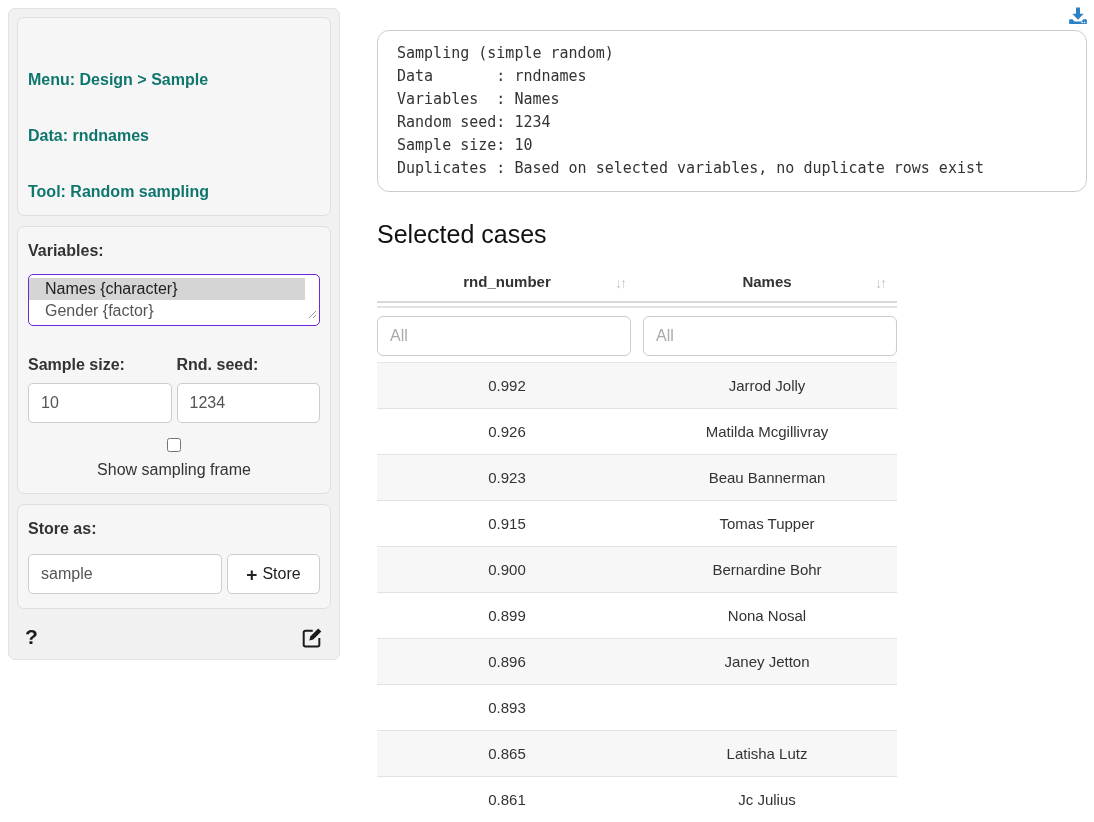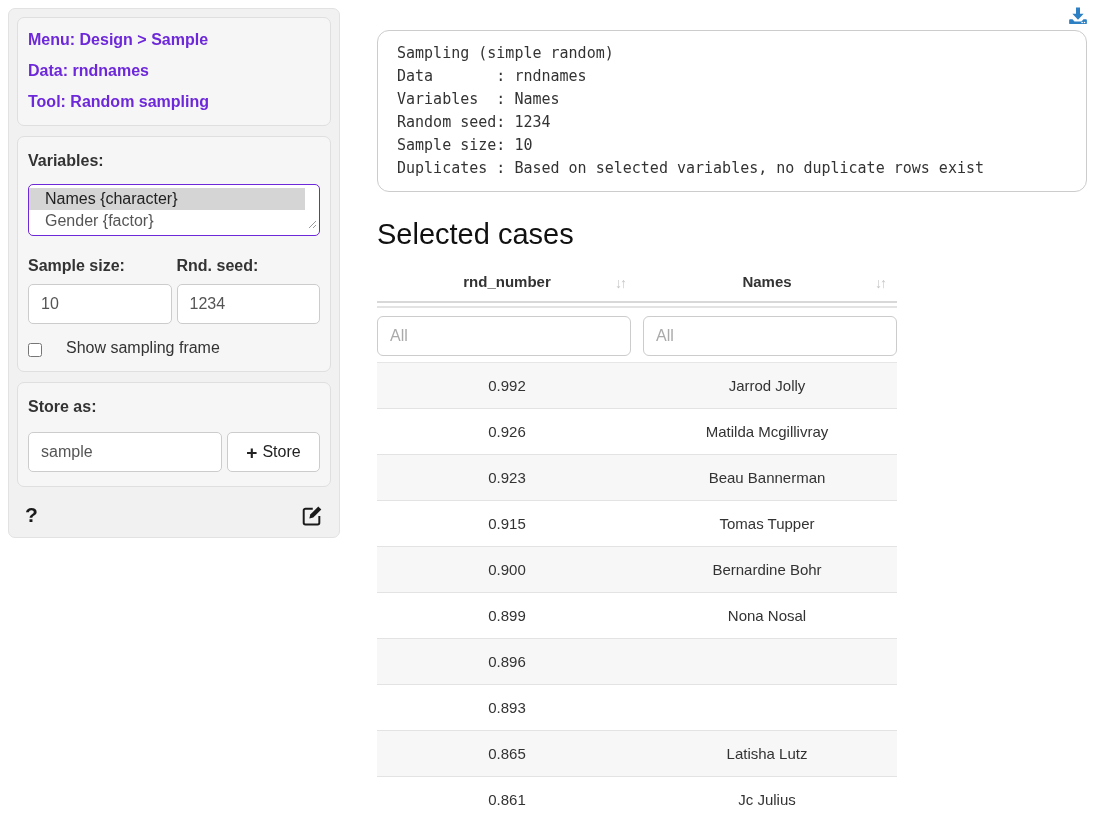--- a/index.html
+++ b/index.html
@@ -4,57 +4,57 @@
 <style>
   * { box-sizing: border-box; margin: 0; padding: 0; }
   html,body { width:1094px; height:822px; background:#fff; overflow:hidden;
     font-family:"Liberation Sans", sans-serif; color:#333; }
 
   
   .sidebar { position:absolute; left:8px; top:8px; width:332px;
     background:#f1f1f1; border:1px solid #e2e2e2; border-radius:7px; padding:8px; }
   .panel { background:#f6f6f6; border:1px solid #dfdfdf; border-radius:7px;
     padding:14px 10px; margin-bottom:10px; }
-  .info-line { font-weight:bold; font-size:16px; color:#6d28d9; line-height:16px; margin-bottom:15px; }
+  .info-line { font-weight:bold; font-size:16px; color:#0f766e; line-height:16px; margin-bottom:15px;margin-top:40px; }
   .info-line:last-child { margin-bottom:1px; }
   .ctl-label { font-weight:bold; font-size:16px; color:#333; line-height:20px; margin-bottom:13px; }
   .listbox { position:relative; background:#fff; border:1px solid #6d28d9; border-radius:5px;
     height:52px; padding:3px 0; overflow:hidden; }
   .lb-option { font-size:16px; line-height:22px; height:22px; padding-left:16px; color:#555; cursor:default; }
   .lb-option.selected { background:#d5d5d5; color:#222; width:calc(100% - 14px); }
   .resize-handle { position:absolute; right:2px; bottom:2px; }
-  .field-row { display:flex; gap:5px; margin-top:20px; }
+  .field-row { display:flex; gap:5px; margin-top:29px; }
   .field { width:50%; }
   .field .ctl-label { margin-bottom:8px; }
   .text-input { width:100%; height:40px; border:1px solid #ccc; border-radius:5px;
     padding:0 12px; font-size:16px; color:#555; background:#fff;
     font-family:"Liberation Sans", sans-serif; }
   .text-input::placeholder { color:#aaa; }
-  .checkbox-row { display:flex; align-items:flex-end; gap:24px; margin-top:15px; }
+  .checkbox-row { display:flex; align-items:center; gap:9px; margin-top:15px;flex-direction:column; }
   .checkbox-row input { width:14px; height:14px; }
   .checkbox-row label { font-size:16px; color:#333; }
   .store-row { display:flex; gap:5px; margin-top:15px; }
   .store-row .text-input { flex:1; }
   .store-btn { width:93px; height:40px; background:#fff; border:1px solid #ccc; border-radius:5px;
     font-size:16px; color:#222; cursor:pointer; display:flex; align-items:center;
     justify-content:center; gap:5px; font-family:"Liberation Sans", sans-serif; }
   .store-btn .plus { font-weight:bold; font-size:19px; line-height:19px; }
   .side-footer { display:flex; justify-content:space-between; align-items:center;
     padding:6px 8px 2px; }
   .help-q { font-weight:bold; font-size:21px; color:#1a1a1a; cursor:pointer; }
   .edit-btn { cursor:pointer; line-height:0; }
 
   
   .main { position:absolute; left:377px; top:0; width:710px; }
   .dl-row { position:relative; height:30px; }
   .dl-icon { position:absolute; right:-1px; top:6px; cursor:pointer; line-height:0; }
   .summary { border:1px solid #ccc; border-radius:12px; background:#fff;
     padding:11px 19px; font-family:"DejaVu Sans Mono", monospace;
     font-size:15px; line-height:23px; color:#333; white-space:pre; }
-  .cases-heading { font-size:29px; line-height:28px; font-weight:500; color:#111;
+  .cases-heading { font-size:25px; line-height:28px; font-weight:500; color:#111;
     margin:28px 0 18px; }
   .dt { width:520px; }
   .thead { display:flex; padding:6px 0 10px; }
   .th { position:relative; width:50%; text-align:center; font-weight:bold;
     font-size:15px; line-height:19px; color:#333; cursor:pointer; }
   .sort-icon { position:absolute; right:12px; top:2px; color:#c7c7c7; font-size:14px;
     letter-spacing:-2px; font-weight:normal; }
   .divider { height:7px; border-top:2px solid #d8d8d8; border-bottom:2px solid #e3e3e3; }
   .filter-row { display:flex; gap:12px; padding:8px 0 6px; }
   .filter-cell { width:50%; }
@@ -188,20 +188,21 @@
         <div class="trow striped">
           <div class="tcell">0.900</div>
           <div class="tcell">Bernardine Bohr</div>
         </div>
         <div class="trow">
           <div class="tcell">0.899</div>
           <div class="tcell">Nona Nosal</div>
         </div>
         <div class="trow striped">
           <div class="tcell">0.896</div>
+          <div class="tcell">Janey Jetton</div>
         </div>
         <div class="trow">
           <div class="tcell">0.893</div>
         </div>
         <div class="trow striped">
           <div class="tcell">0.865</div>
           <div class="tcell">Latisha Lutz</div>
         </div>
         <div class="trow">
           <div class="tcell">0.861</div>

